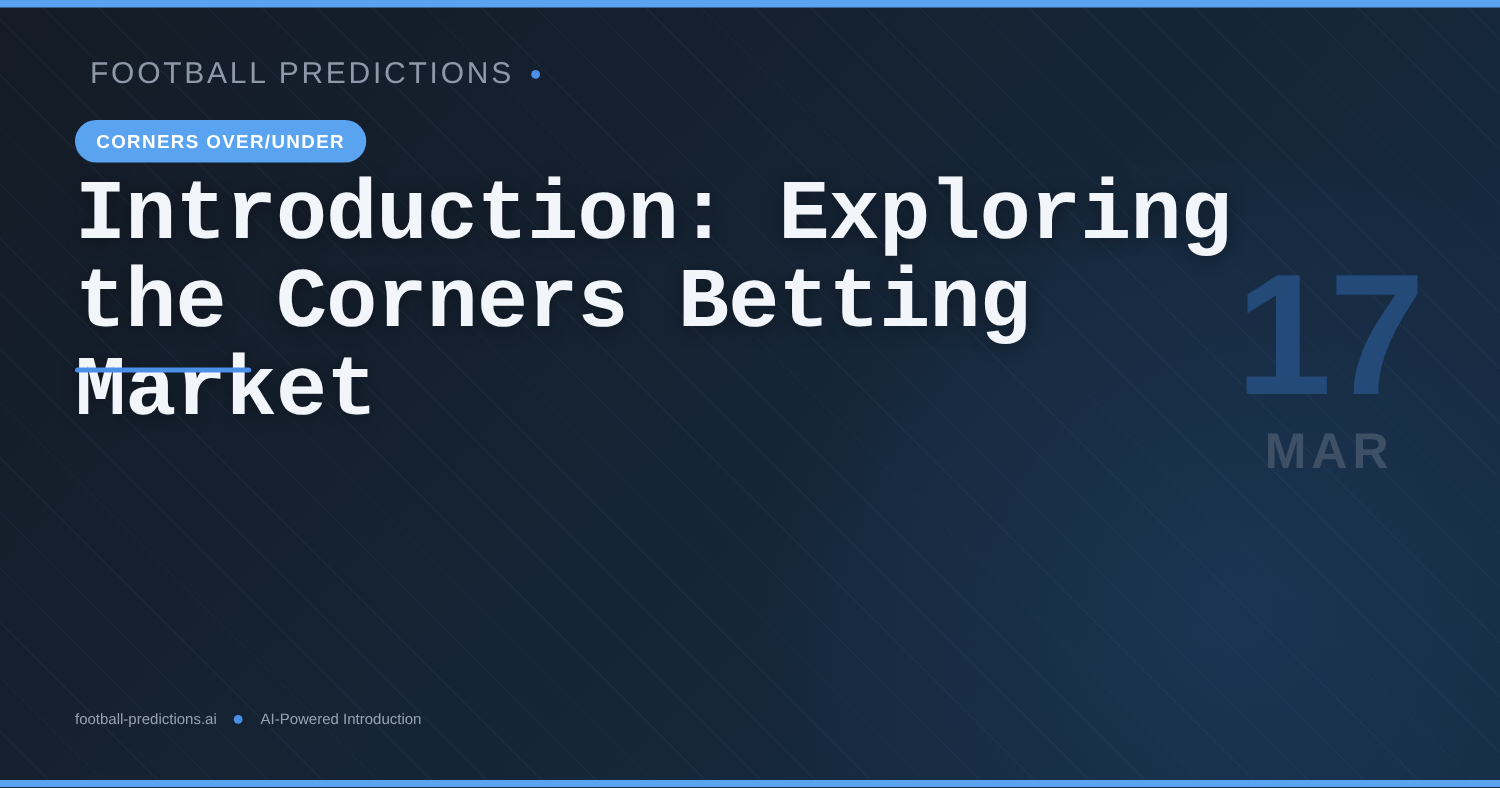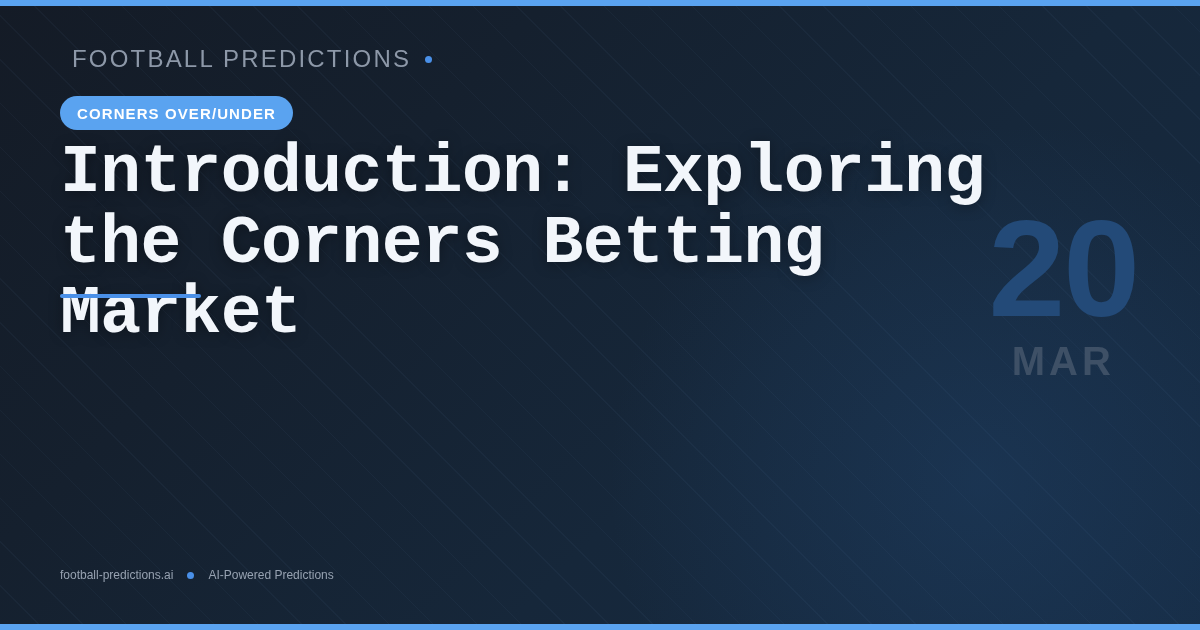--- a/index.html
+++ b/index.html
@@ -180,37 +180,37 @@
 
 <div class="card">
 
   <div class="pattern"></div>
   <div class="glow"></div>
 
   <div class="bar-top"></div>
   <div class="bar-bottom"></div>
 
   <div class="date-block">
-    <span class="date-day">20</span>
+    <span class="date-day">17</span>
     <span class="date-month">MAR</span>
   </div>
 
   <div class="content">
 
     <div class="eyebrow">
       <span class="eyebrow-text">FOOTBALL PREDICTIONS</span>
       <span class="eyebrow-dot"></span>
     </div>
 
     <div class="badge">CORNERS OVER/UNDER</div>
 
     <h1 class="headline">Introduction: Exploring the Corners Betting Market</h1>
 
     <div class="accent-rule"></div>
 
     <div class="footer">
       <span class="footer-site">football-predictions.ai</span>
       <span class="footer-dot"></span>
-      <span class="footer-tag">AI-Powered Predictions</span>
+      <span class="footer-tag">AI-Powered Introduction</span>
     </div>
 
   </div>
 </div>
 
 </body></html>

